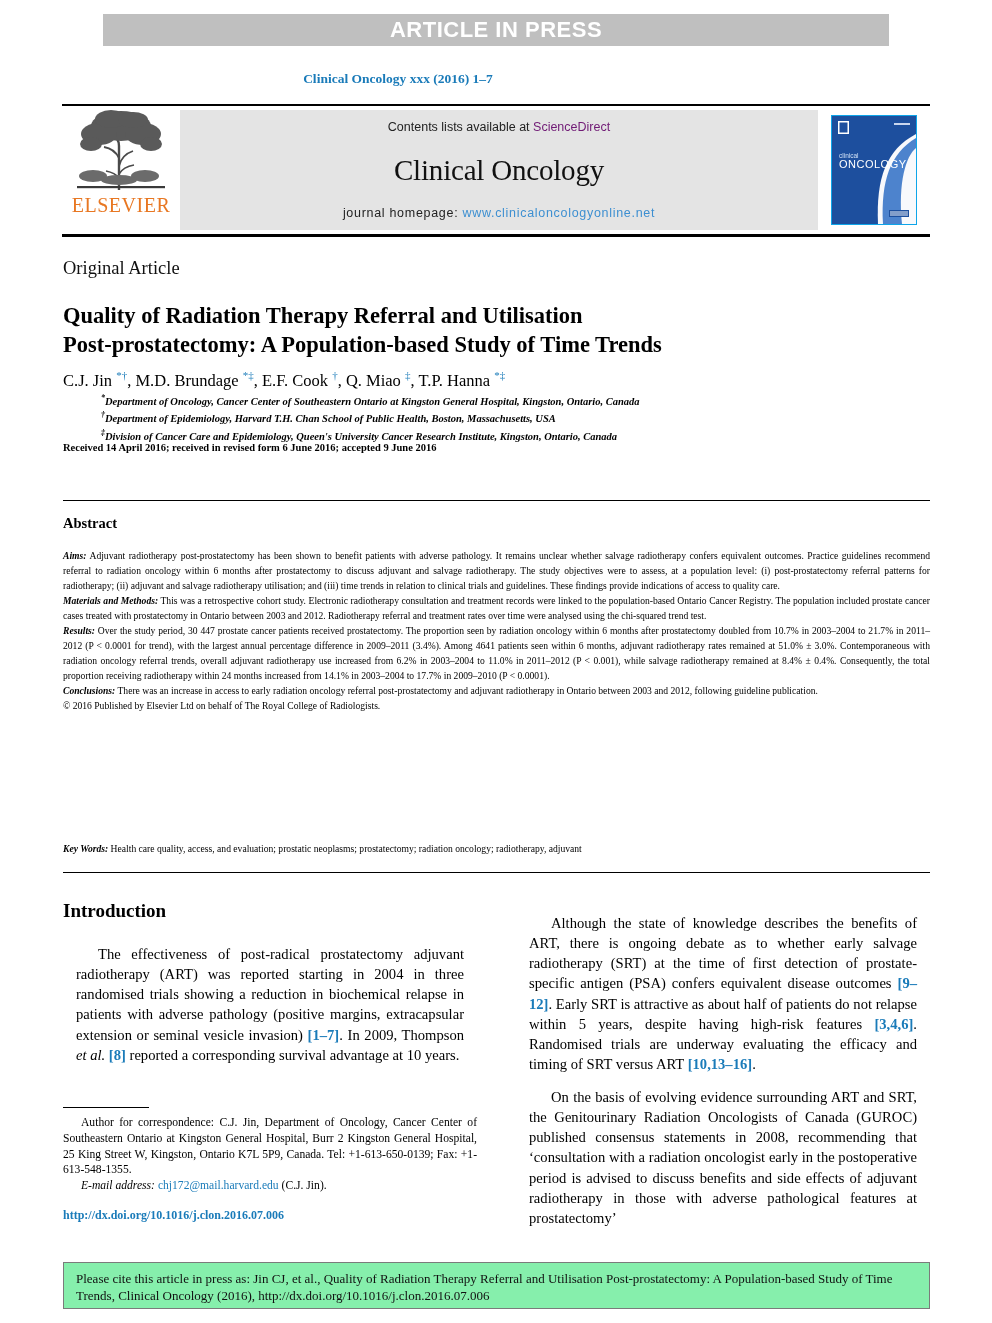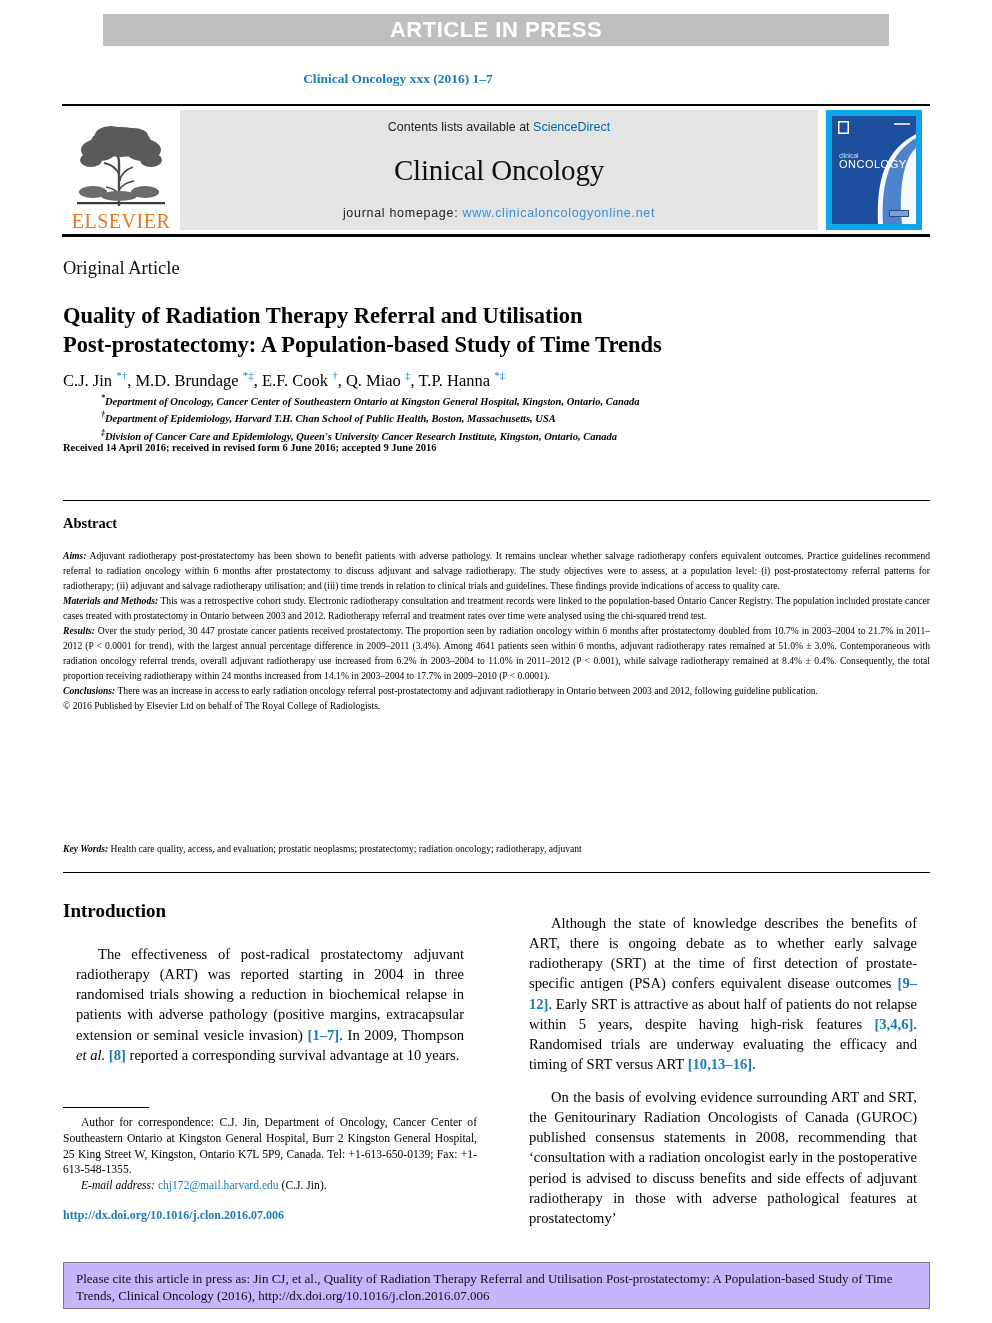--- a/index.html
+++ b/index.html
@@ -70,21 +70,21 @@
   }
 
   
   .elsevier-block {
     width: 118px;
     flex: 0 0 118px;
     display: flex;
     flex-direction: column;
     align-items: center;
     justify-content: flex-start;
-    padding-top: 16px;
+    padding-top: 0;
     box-sizing: border-box;
   }
   .elsevier-tree {
     width: 96px;
     height: 88px;
     position: relative;
   }
   .elsevier-word {
     font-family: "Liberation Serif", serif;
     font-size: 20px;
@@ -105,21 +105,21 @@
     justify-content: space-between;
     padding: 10px 0 10px 0;
     box-sizing: border-box;
   }
   .contents-line {
     font-family: "Liberation Sans", sans-serif;
     font-size: 12.5px;
     color: #222;
   }
   .contents-line .sd {
-    color: #0369a1;
+    color: #701a75;
   }
   .journal-name {
     font-family: "Liberation Serif", serif;
     font-size: 29px;
     color: #111;
     letter-spacing: -0.2px;
   }
   .homepage-line {
     font-family: "Liberation Sans", sans-serif;
     font-size: 12.5px;
@@ -134,21 +134,21 @@
   .cover-block {
     width: 112px;
     flex: 0 0 112px;
     display: flex;
     align-items: center;
     justify-content: center;
   }
   .cover-thumb {
     width: 84px;
     height: 108px;
-    border: 6px solid #0ea5e9;
+    border: 1px solid #0ea5e9;
     background: #8b5cf6;
     position: relative;
     overflow: hidden;
   }
 
   
   .art-type {
     position: absolute;
     left: 63px;
     top: 258px;
@@ -331,21 +331,21 @@
     margin-top: 42px;
   }
 
   
   .cite-box {
     position: absolute;
     left: 63px;
     top: 1262px;
     width: 867px;
     height: 47px;
-    background: #c4b5fd;
+    background: #86efac;
     border: 1px solid #7b7b7b;
     box-sizing: border-box;
     padding: 7px 12px;
     font-size: 13px;
     line-height: 1.33;
     font-family: "Liberation Serif", serif;
     color: #111;
   }
 </style>
 </head>

